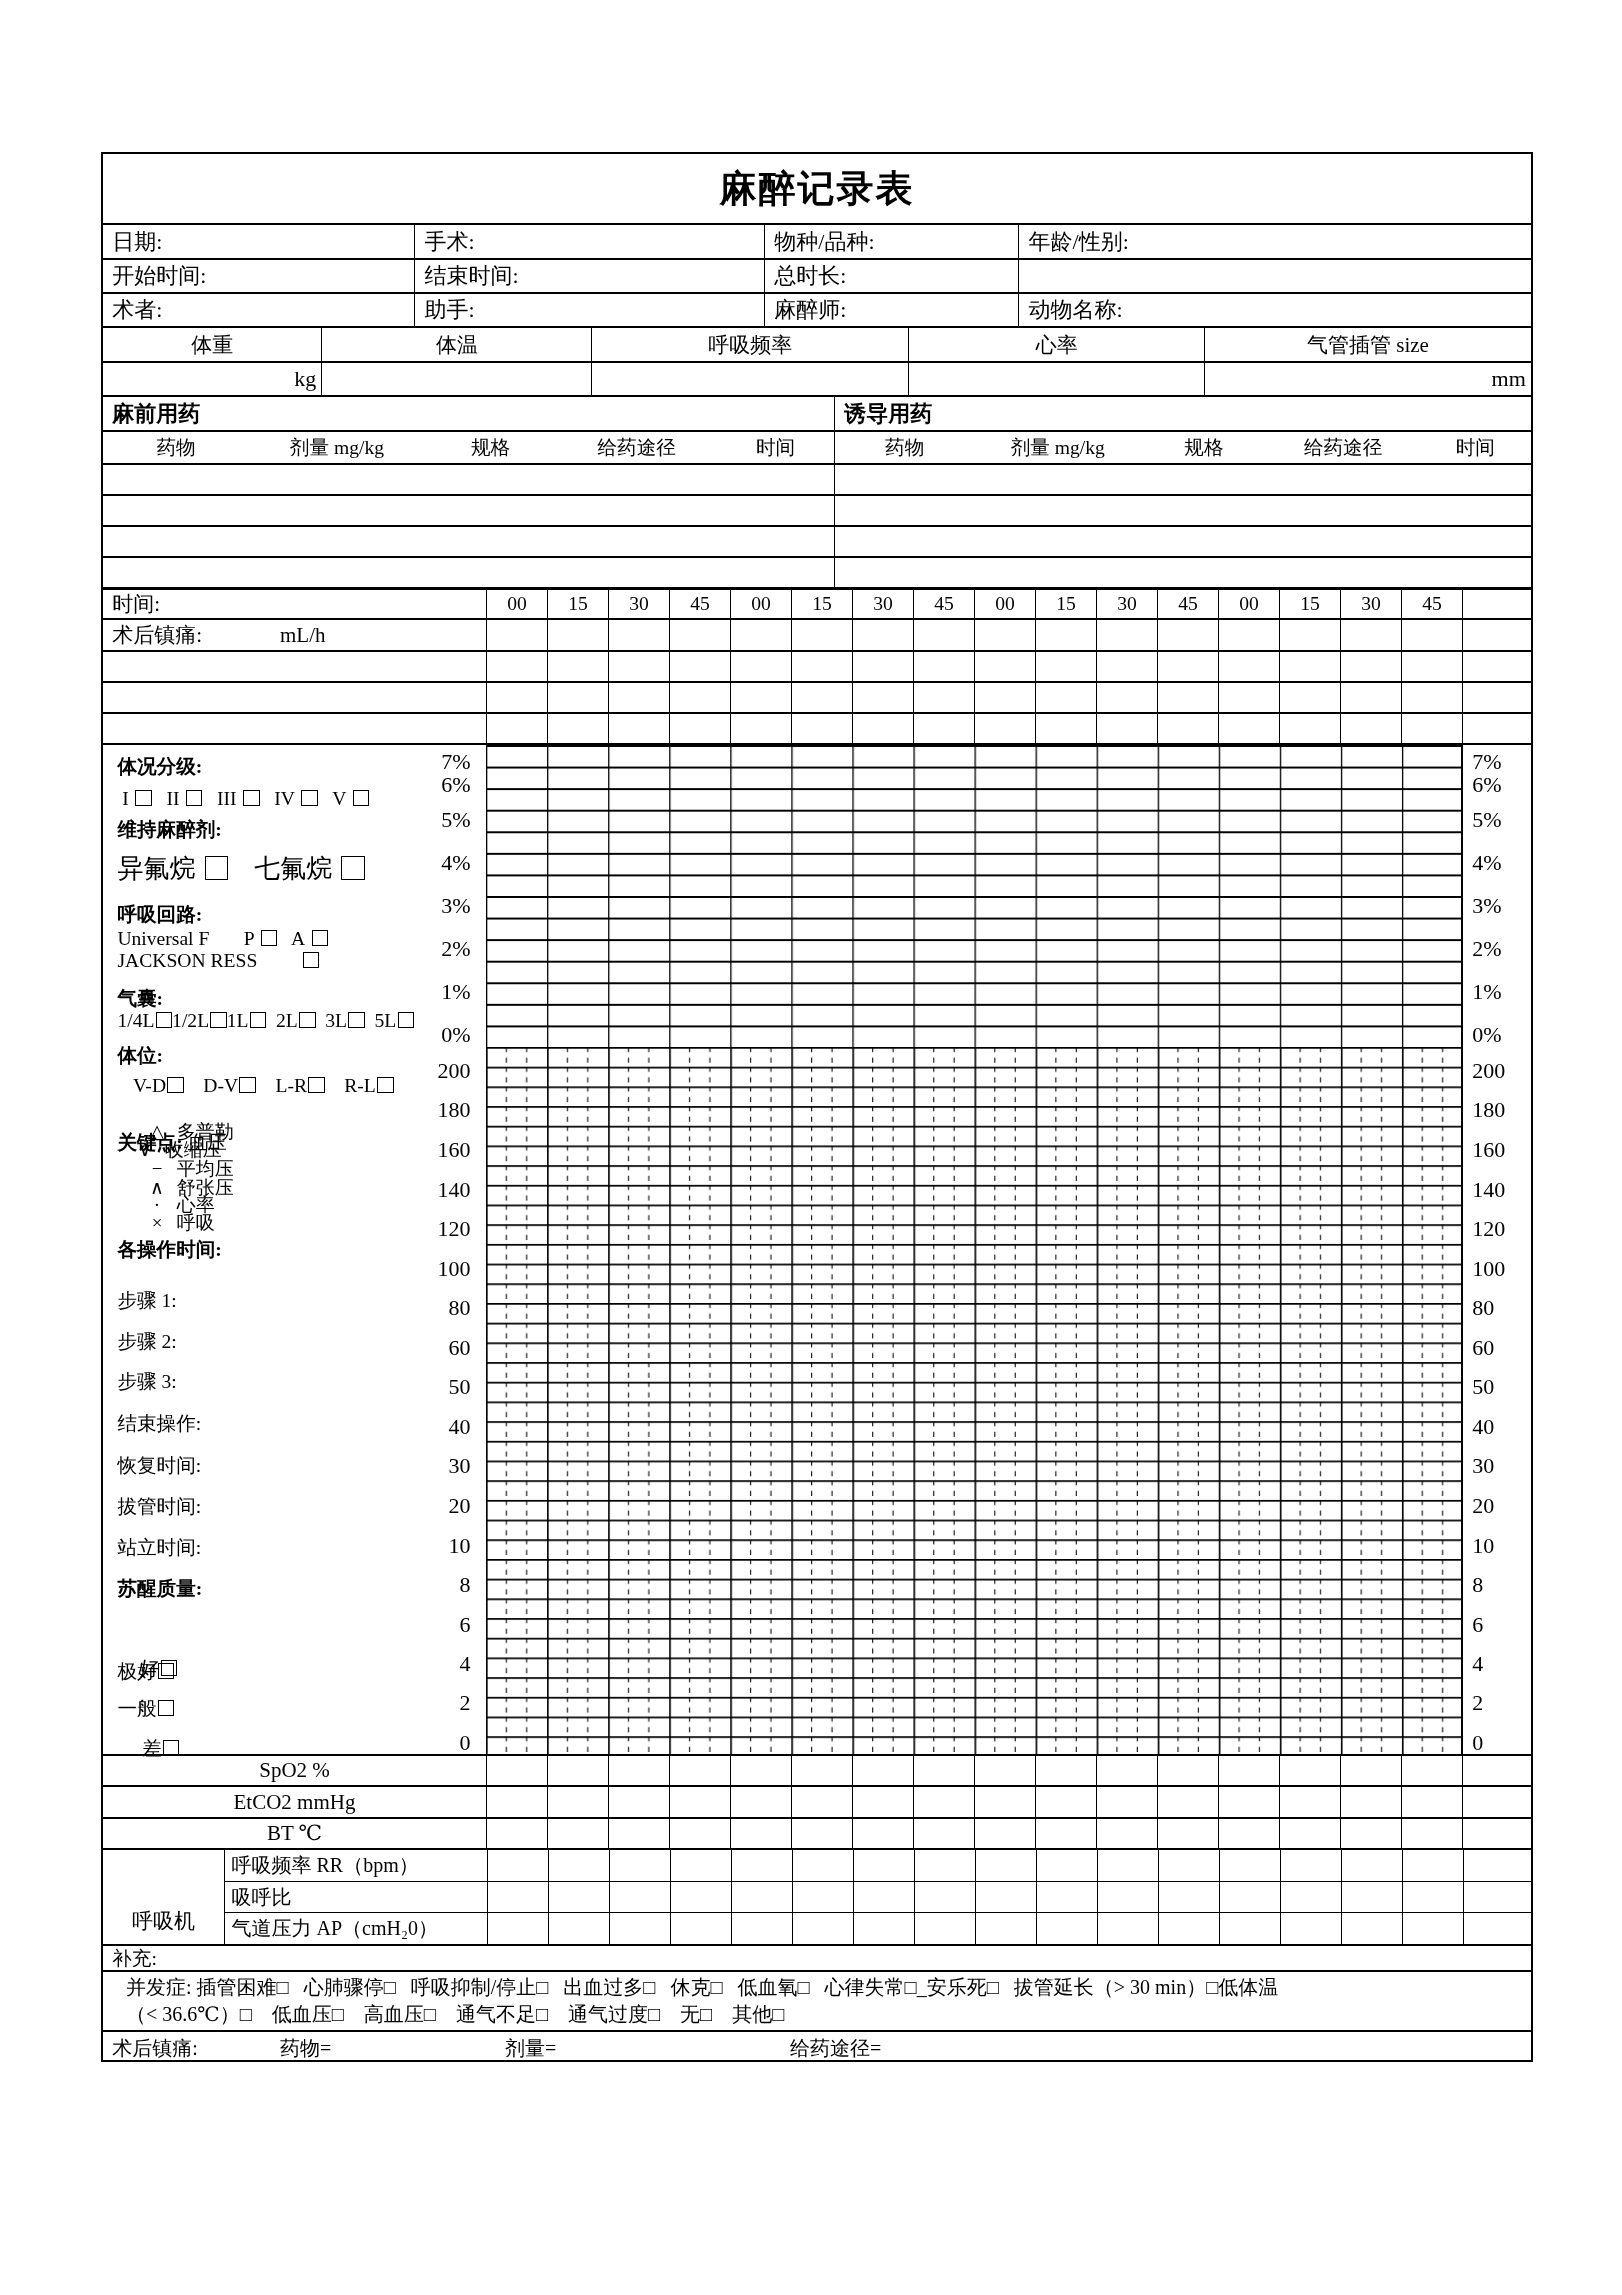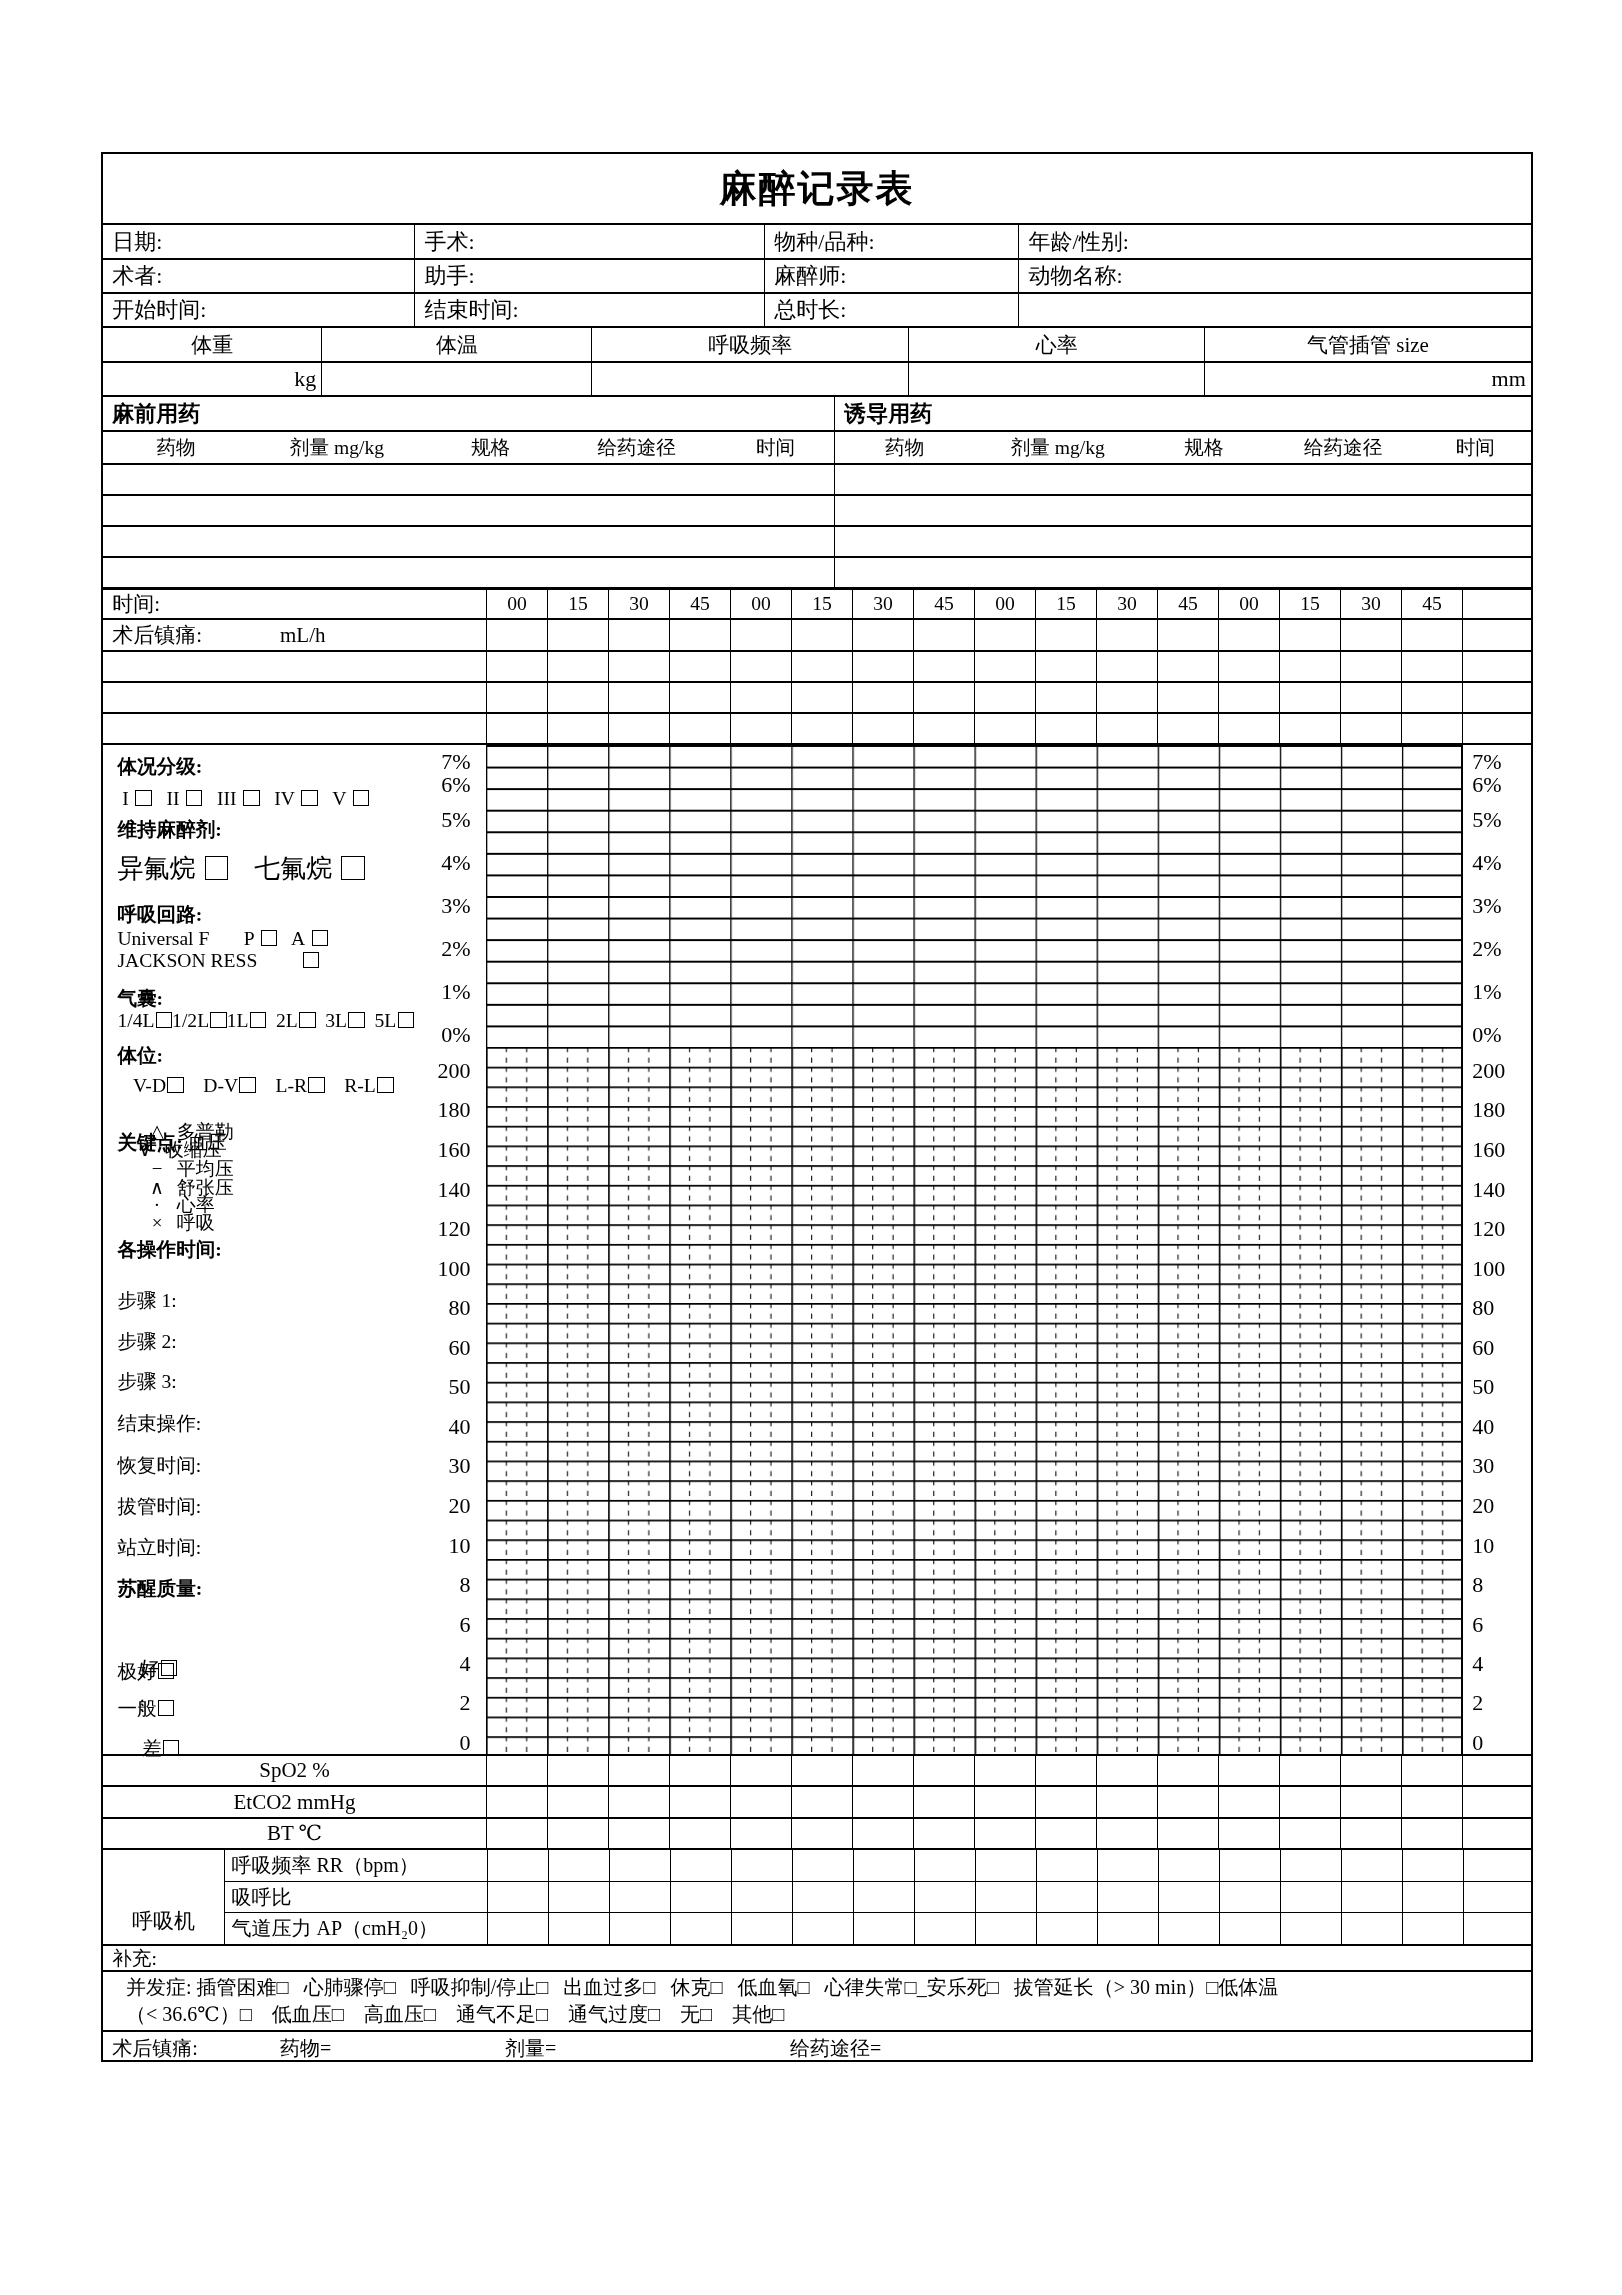--- a/index.html
+++ b/index.html
@@ -77,44 +77,44 @@
         </div>
       <div class="cell w3">
           <span>物种/品种:</span>
         </div>
       <div class="cell w4">
           <span>年龄/性别:</span>
         </div>
     </div>
     <div class="row h52">
       <div class="cell w1">
+          <span>开始时间:</span>
+        </div>
+      <div class="cell w2">
+          <span>结束时间:</span>
+        </div>
+      <div class="cell w3">
+          <span>总时长:</span>
+        </div>
+      <div class="cell w4">
+          <span></span>
+        </div>
+    </div>
+    <div class="row h52">
+      <div class="cell w1">
           <span>术者:</span>
         </div>
       <div class="cell w2">
           <span>助手:</span>
         </div>
       <div class="cell w3">
           <span>麻醉师:</span>
         </div>
       <div class="cell w4">
           <span>动物名称:</span>
-        </div>
-    </div>
-    <div class="row h52">
-      <div class="cell w1">
-          <span>开始时间:</span>
-        </div>
-      <div class="cell w2">
-          <span>结束时间:</span>
-        </div>
-      <div class="cell w3">
-          <span>总时长:</span>
-        </div>
-      <div class="cell w4">
-          <span></span>
         </div>
     </div>
 
     <div class="row h53">
       <div class="cell v1 center">
           <span>体重</span>
         </div>
       <div class="cell v2 center">
           <span>体温</span>
         </div>

